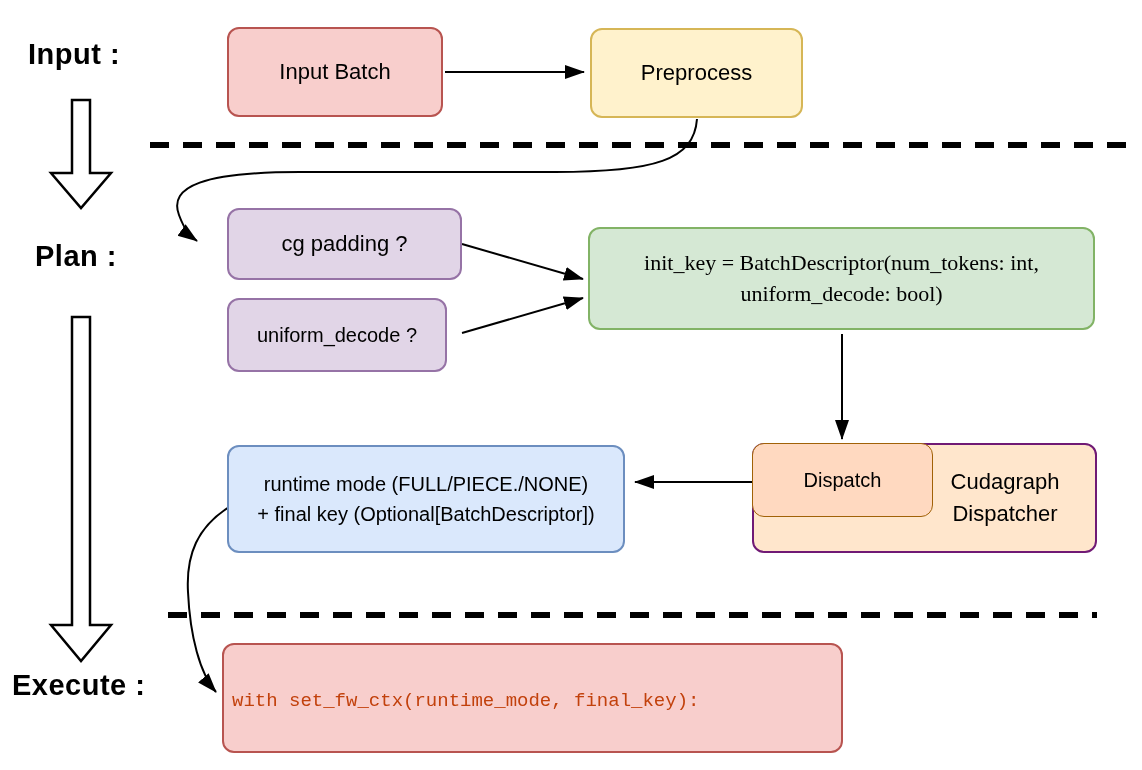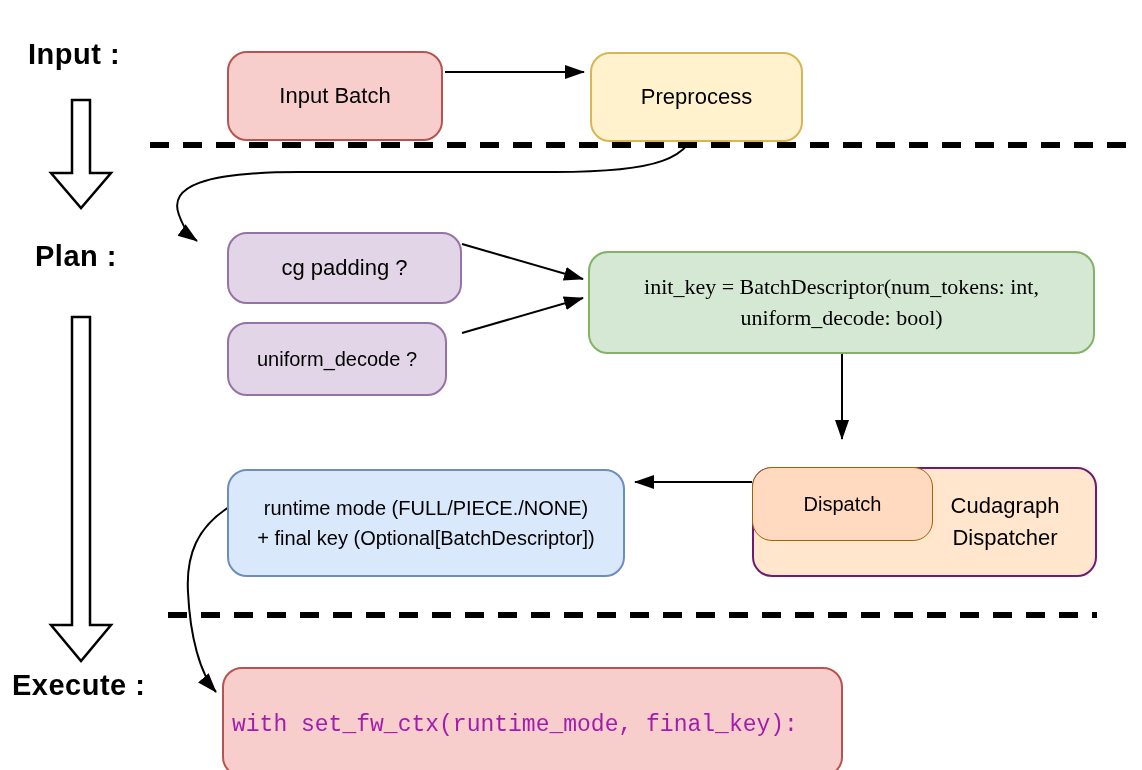--- a/index.html
+++ b/index.html
@@ -14,50 +14,49 @@
   #wires{position:absolute;left:0;top:0;width:1142px;height:770px;}
   .stage-label{
     position:absolute;
     font-weight:bold;
     font-size:29px;
     letter-spacing:0.5px;
     white-space:nowrap;
   }
   .node{
     position:absolute;
-    border-radius:20px;
+    border-radius:12px;
     display:flex;
     flex-direction:column;
     align-items:center;
     justify-content:center;
     text-align:center;
     box-sizing:border-box;
     line-height:1.35;
-    margin-top:24px;
   }
   .node-input-batch{left:227px;top:27px;width:216px;height:90px;background:#f8cecc;border:2px solid #b85450;font-size:22px;}
   .node-preprocess{left:590px;top:28px;width:213px;height:90px;background:#fff2cc;border:2px solid #d6b656;font-size:22px;}
   .node-cg-padding{left:227px;top:208px;width:235px;height:72px;background:#e1d5e7;border:2px solid #9673a6;font-size:22px;}
   .node-uniform-decode{left:227px;top:298px;width:220px;height:74px;background:#e1d5e7;border:2px solid #9673a6;font-size:20px;}
   .node-init-key{left:588px;top:227px;width:507px;height:103px;background:#d5e8d4;border:2px solid #82b366;font-size:22px;line-height:1.4;font-family:Liberation Serif, serif;}
   .node-runtime-mode{left:227px;top:445px;width:398px;height:108px;background:#dae8fc;border:2px solid #6c8ebf;font-size:20px;line-height:1.5;}
   .node-dispatcher{left:752px;top:443px;width:345px;height:110px;background:#ffe6cc;border:2px solid #701a75;font-size:22px;}
   .node-dispatch{left:752px;top:443px;width:181px;height:74px;background:#ffd9c0;border:1px solid #a16207;font-size:20px;}
   .dispatcher-label{
     position:absolute;right:6px;top:0;height:100%;width:168px;
     display:flex;flex-direction:column;align-items:center;justify-content:center;
     line-height:1.45;
   }
   .node-execute-code{
     left:222px;top:643px;width:621px;height:110px;
     background:#f8cecc;border:2px solid #b85450;
     align-items:flex-start;justify-content:center;
     padding:6px 0 0 8px;
     font-family:"Liberation Mono","DejaVu Sans Mono",monospace;
-    font-size:23px;color:#a21caf;line-height:30px;
+    font-size:19px;color:#c2410c;line-height:30px;
     text-align:left;
   }
   .code-line{white-space:pre;}
 </style>
 </head>
 <body>
 
 <div id="canvas">
 
   <svg id="wires" viewBox="0 0 1142 770" xmlns="http://www.w3.org/2000/svg">

